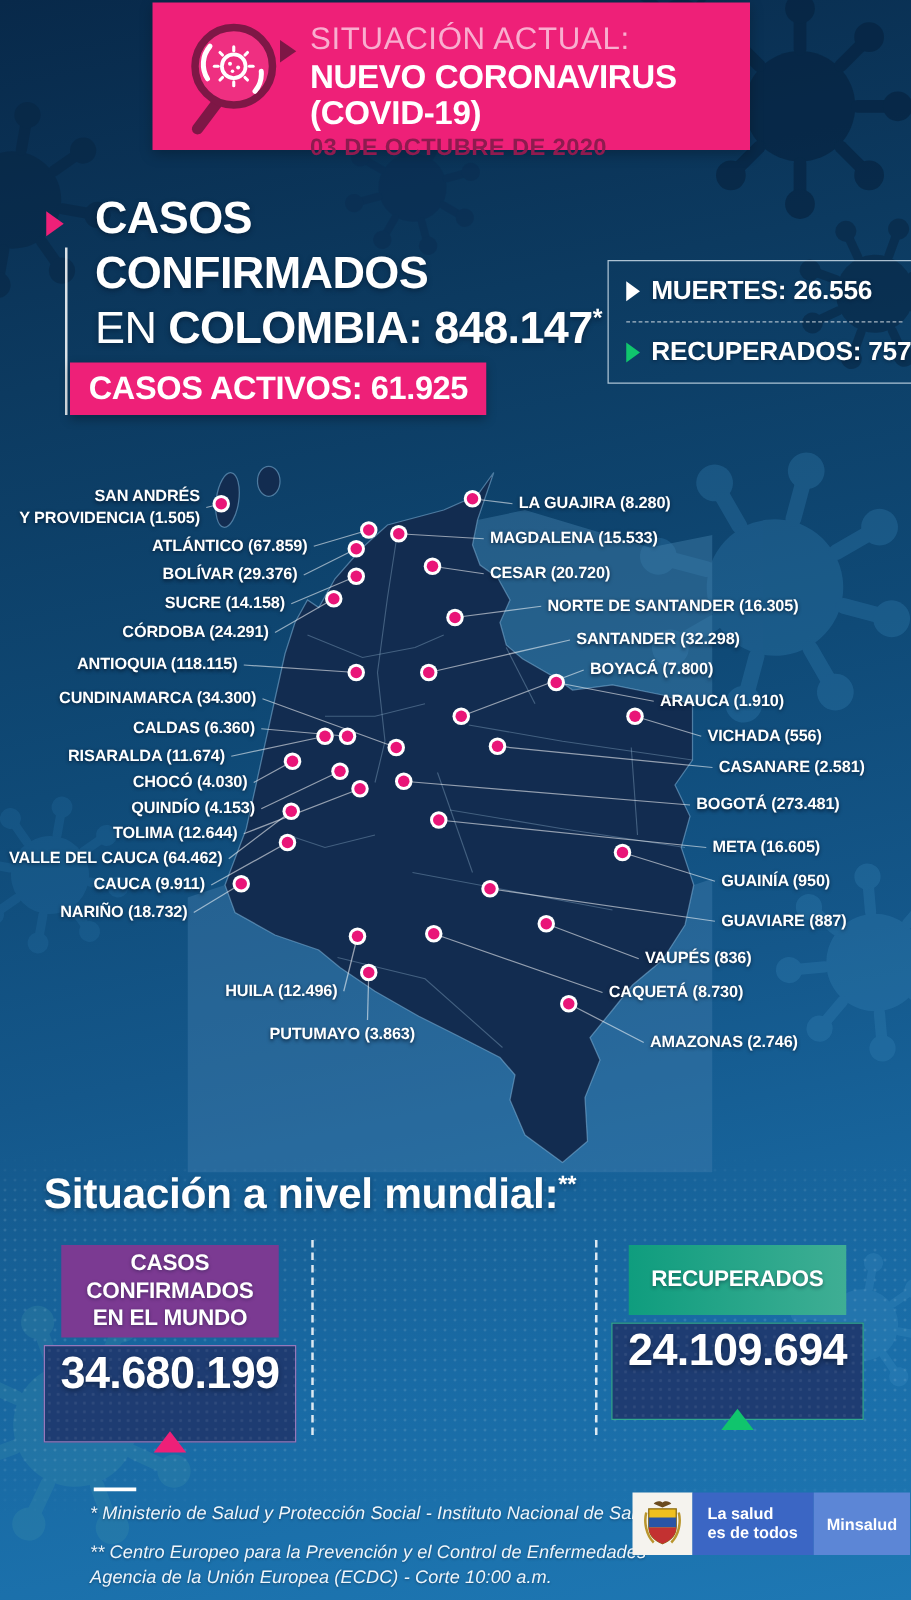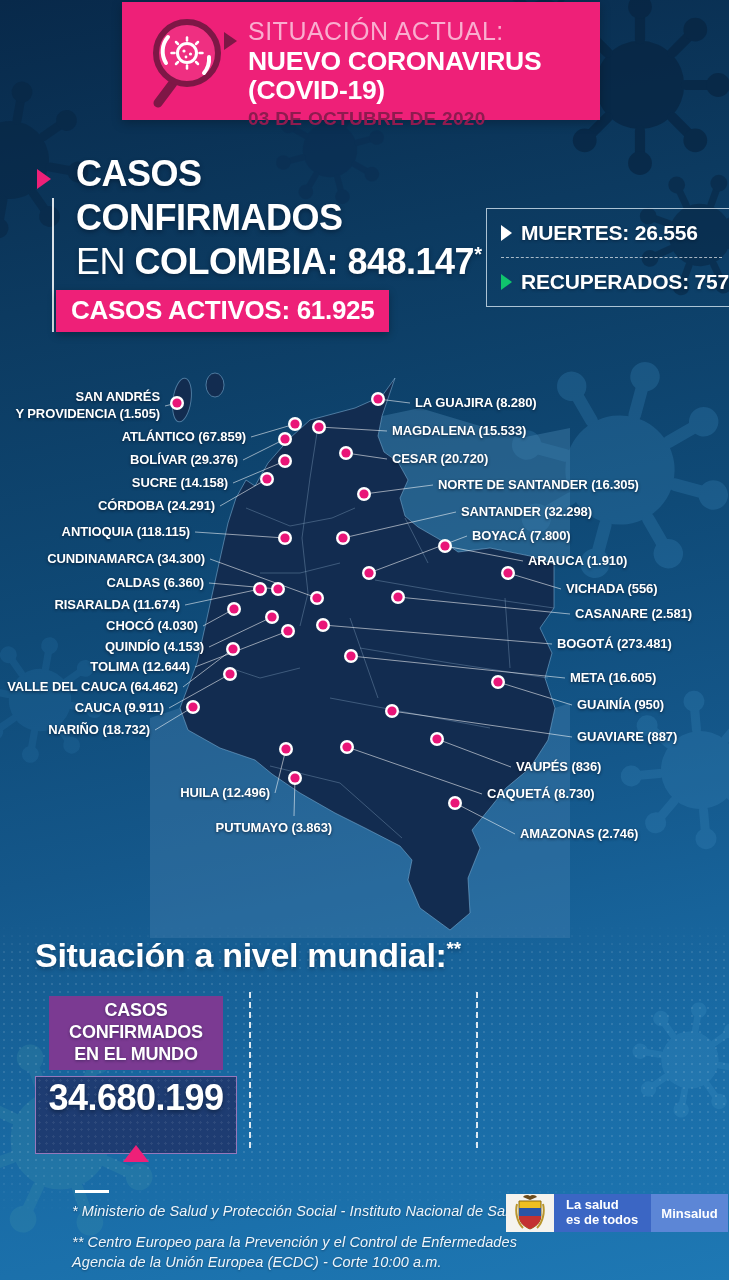--- a/index.html
+++ b/index.html
@@ -107,21 +107,21 @@
     border-left:2px dashed rgba(255,255,255,.85);
   }
   .wd-1{left:249px;} .wd-2{left:476px;}
   
   .foot-dash{position:absolute;left:75px;top:1190px;width:34px;height:3px;background:#fff;z-index:4;}
   .foot-note{
     position:absolute;left:72px;z-index:4;font-style:italic;font-size:14.5px;color:#eef5fb;
     letter-spacing:.1px;text-shadow:0 1px 2px rgba(2,18,38,.4);line-height:1.35;
   }
   .fn-1{top:1202px;} .fn-2{top:1233px;}
-  .logo-bar{position:absolute;left:506px;top:1194px;height:38px;display:flex;z-index:4;}
+  .logo-bar{position:absolute;left:506px;top:1194px;height:50px;display:flex;z-index:4;}
   .logo-crest{width:48px;background:#f5f3ee;display:flex;align-items:center;justify-content:center;}
   .logo-tag{
     width:97px;background:#3b66c4;color:#fff;display:flex;align-items:center;
     font-size:13px;font-weight:700;line-height:1.15;padding-left:12px;box-sizing:border-box;
   }
   .logo-brand{
     width:77px;background:#5c86d6;color:#fff;display:flex;align-items:center;justify-content:center;
     font-size:13px;font-weight:700;
   }
 </style>
@@ -388,20 +388,27 @@
 
   <div class="world-card wc-1" data-interactable="false">
     <div class="wc-head" data-interactable="false">CASOS CONFIRMADOS EN EL MUNDO</div>
     <div class="wc-box" data-interactable="false">
       <span class="wc-value" data-interactable="false">34.680.199</span>
       <span class="wc-tri" data-interactable="false"></span>
     </div>
   </div>
 
 
+  <div class="world-card wc-3" data-interactable="false">
+    <div class="wc-head" data-interactable="false">RECUPERADOS</div>
+    <div class="wc-box" data-interactable="false">
+      <span class="wc-value" data-interactable="false">24.109.694</span>
+      <span class="wc-tri" data-interactable="false"></span>
+    </div>
+  </div>
 
   <div class="foot-dash" data-interactable="false"></div>
   <div class="foot-note fn-1" data-interactable="false">* Ministerio de Salud y Protección Social - Instituto Nacional de Salud</div>
   <div class="foot-note fn-2" data-interactable="false">
     <div>** Centro Europeo para la Prevención y el Control de Enfermedades</div>
     <div>Agencia de la Unión Europea (ECDC) - Corte 10:00 a.m.</div>
   </div>
 
   <div class="logo-bar" data-interactable="false">
     <div class="logo-crest" data-interactable="false">

